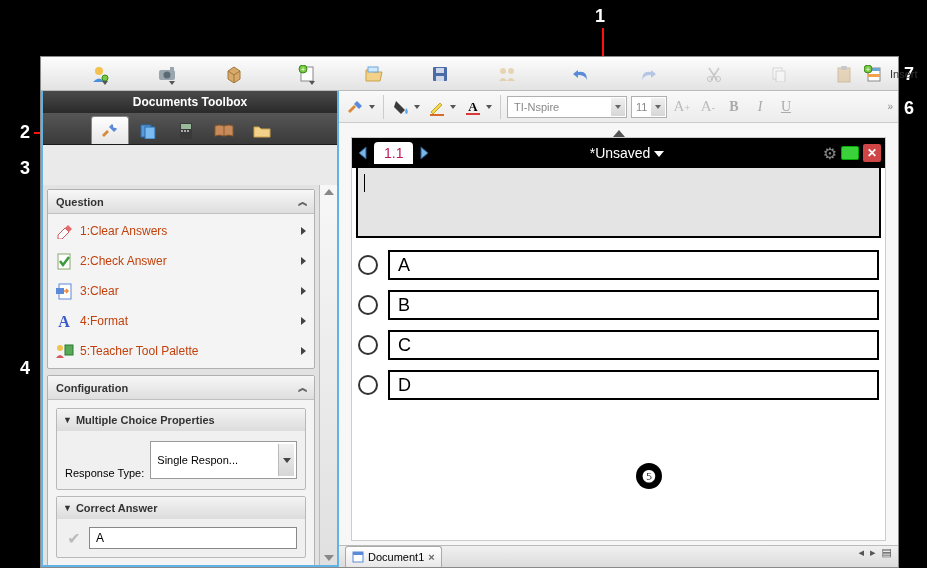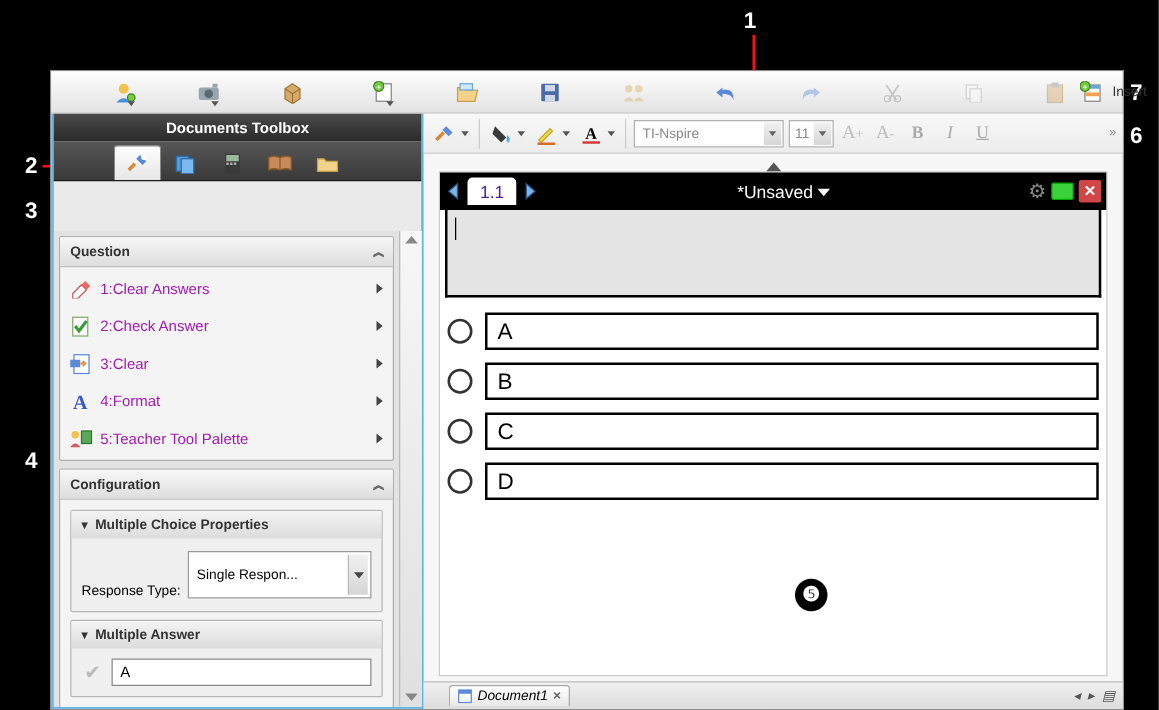--- a/index.html
+++ b/index.html
@@ -21,21 +21,21 @@
   .dt-body { flex: 1; overflow: auto; background: #e2e2e2; position: relative; padding: 4px; margin-top: 40px; }
   .dt-scroll-ind { position: absolute; right: 0; top: 0; bottom: 0; width: 18px; background: linear-gradient(#f7f7f7,#e0e0e0); border-left: 1px solid #bbb; }
   .dt-scroll-ind::before, .dt-scroll-ind::after { content: ""; position: absolute; left: 4px; width: 0; height: 0; border-left: 5px solid transparent; border-right: 5px solid transparent; }
   .dt-scroll-ind::before { top: 4px; border-bottom: 6px solid #888; }
   .dt-scroll-ind::after { bottom: 4px; border-top: 6px solid #888; }
   .accordion { margin: 0 18px 6px 0; border: 1px solid #b0b0b0; background: #f4f4f4; border-radius: 2px; }
   .acc-header { height: 24px; background: linear-gradient(#f7f7f7,#dedede); border-bottom: 1px solid #c0c0c0; display: flex; align-items: center; padding: 0 8px; font-weight: bold; color: #333; position: relative; }
   .acc-chevrons { position: absolute; right: 8px; font-size: 10px; color: #666; letter-spacing: -2px; }
   .acc-body { padding: 2px 0; }
   .menu-item { height: 30px; display: flex; align-items: center; padding: 0 8px 0 6px; position: relative; }
-  .menu-item .mlabel { margin-left: 6px; color: #a21caf; font-size: 12px; }
+  .menu-item .mlabel { margin-left: 6px; color: #c2410c; font-size: 12px; }
   .menu-item .arrow { position: absolute; right: 8px; width: 0; height: 0; border-top: 4px solid transparent; border-bottom: 4px solid transparent; border-left: 5px solid #444; }
   .micon { width: 20px; height: 20px; display: inline-flex; align-items: center; justify-content: center; }
   .sub-box { margin: 6px 8px; border: 1px solid #b8b8b8; background: #f0f0f0; border-radius: 2px; }
   .sub-head { height: 22px; background: linear-gradient(#f4f4f4,#dcdcdc); display: flex; align-items: center; padding: 0 6px; font-weight: bold; color: #333; gap: 4px; }
   .sub-body { padding: 10px 8px; display: flex; align-items: flex-end; gap: 6px; }
   .select-mock { flex: 1; height: 38px; border: 1px solid #9a9a9a; background: #fff; display: flex; align-items: center; padding: 0 18px 0 6px; position: relative; font-size: 11px; }
   .select-mock .dd { position: absolute; right: 2px; top: 2px; bottom: 2px; width: 16px; background: linear-gradient(#f0f0f0,#d6d6d6); border-left: 1px solid #bbb; display: flex; align-items: center; justify-content: center; }
   .select-mock .dd::after { content: ""; width: 0; height: 0; border-left: 4px solid transparent; border-right: 4px solid transparent; border-top: 5px solid #444; }
   .ans-row { padding: 8px; display: flex; gap: 6px; align-items: center; }
   .check-ghost { width: 18px; height: 18px; color: #bbb; font-size: 16px; display:flex; align-items:center; justify-content:center; }
@@ -48,36 +48,36 @@
   .font-size-combo { width: 36px; height: 22px; border: 1px solid #b0b0b0; background: #fff; display: flex; align-items: center; padding: 0 14px 0 4px; position: relative; color: #888; font-size: 11px; }
   .font-combo .dd2, .font-size-combo .dd2 { position: absolute; right: 1px; top: 1px; bottom: 1px; width: 14px; background: linear-gradient(#f0f0f0,#d6d6d6); display:flex; align-items:center; justify-content:center; }
   .dd2::after { content:""; width:0; height:0; border-left:3px solid transparent; border-right:3px solid transparent; border-top:4px solid #666; }
   .biu { width: 22px; height: 22px; display:flex; align-items:center; justify-content:center; color:#aaa; font-size:14px; font-family: Georgia, serif; }
   .AaA { color: #bbb; font-size: 13px; }
   .overflow-chevron { margin-left:auto; color:#888; font-size:10px; letter-spacing: -1px; }
 
   .doc-area { flex: 1; background: #fff; border: 1px solid #ccc; margin: 14px 12px 4px 12px; position: relative; display:flex; flex-direction: column; }
   .doc-grab { position: absolute; top: -8px; left: 50%; transform: translateX(-50%); width: 0; height: 0; border-left: 6px solid transparent; border-right: 6px solid transparent; border-bottom: 7px solid #555; }
   .calc-header { height: 30px; background: #000; display: flex; align-items: center; padding: 0 4px; position: relative; }
-  .page-tab { background: #fff; color: #4c1d95; border-radius: 4px 4px 0 0; padding: 3px 10px; font-size: 14px; margin: 0 6px; }
+  .page-tab { background: #fff; color: #be185d; border-radius: 4px 4px 0 0; padding: 3px 10px; font-size: 14px; margin: 0 6px; }
   .doc-title { flex: 1; text-align: center; color: #fff; font-size: 14px; }
   .title-drop { width:0; height:0; border-left:5px solid transparent; border-right:5px solid transparent; border-top:6px solid #fff; margin-left:4px; display:inline-block; vertical-align:middle; }
   .hdr-icons { display:flex; gap:4px; align-items:center; }
   .battery { width: 18px; height: 14px; background: #3bd13b; border: 1px solid #0a0; border-radius: 2px; display:inline-block; }
   .gear { color:#888; font-size:16px; }
   .close-x { width:18px; height:18px; background:#d04545; color:#fff; display:flex; align-items:center; justify-content:center; font-weight:bold; border-radius:2px; font-size:12px; }
 
   .question-stem { height: 70px; background: #e4e4e4; border: 2px solid #000; border-top: none; margin: 0 4px 6px 4px; padding: 6px; }
   .cursor-line { width: 1px; height: 18px; background: #000; }
   .choices { padding: 6px 6px 10px 6px; }
   .choice-row { display: flex; align-items: center; gap: 10px; margin-bottom: 10px; }
   .radio { width: 20px; height: 20px; border: 2px solid #333; border-radius: 50%; }
   .choice-box { flex: 1; height: 30px; border: 2px solid #000; padding: 2px 8px; font-size: 18px; font-family: Arial; display:flex; align-items:center; }
 
-  .tabstrip { height: 22px; background: linear-gradient(#f0f0f0,#dcdcdc); border-top: 1px solid #bbb; display:flex; align-items:center; padding: 0 20px; font-size:11px; position: relative; font-style: italic; }
+  .tabstrip { height: 22px; background: linear-gradient(#f0f0f0,#dcdcdc); border-top: 1px solid #bbb; display:flex; padding: 0 6px; font-size:11px; position: relative; }
   .doc-tab { display:flex; align-items:center; gap:4px; padding: 2px 6px; background: linear-gradient(#fff,#e8e8e8); border:1px solid #aaa; border-bottom:none; border-radius: 3px 3px 0 0; }
   .doc-tab .x { color:#666; font-weight:bold; }
   .tabstrip-right { position:absolute; right:6px; display:flex; gap:6px; align-items:center; color:#555; font-size: 11px; }
 
   
   .callout { position: absolute; color: #fff; font-weight: bold; font-size: 18px; font-family: Arial; text-align:center; }
   .callout .line { background: #ff1010; position: absolute; }
   .c-num-5 { position: absolute; width:26px; height:26px; border-radius:50%; background:#000; color:#fff; display:flex; align-items:center; justify-content:center; font-weight:bold; font-size:16px; left: 636px; top: 463px; pointer-events:none; }
 
   svg { display:block; }
@@ -331,21 +331,21 @@
                 <span>Response Type:</span>
                 <div class="select-mock">
                   <span>Single Respon...</span>
                   <span class="dd"></span>
                 </div>
               </div>
             </div>
             <div class="sub-box">
               <div class="sub-head">
                 <span style="font-size:9px">▼</span>
-                <span>Multiple Answer</span>
+                <span>Correct Answer</span>
               </div>
               <div class="ans-row">
                 <span class="check-ghost">✔</span>
                 <input class="ans-input" value="A" style="">
               </div>
             </div>
           </div>
         </div>
       </div>
     </div>

